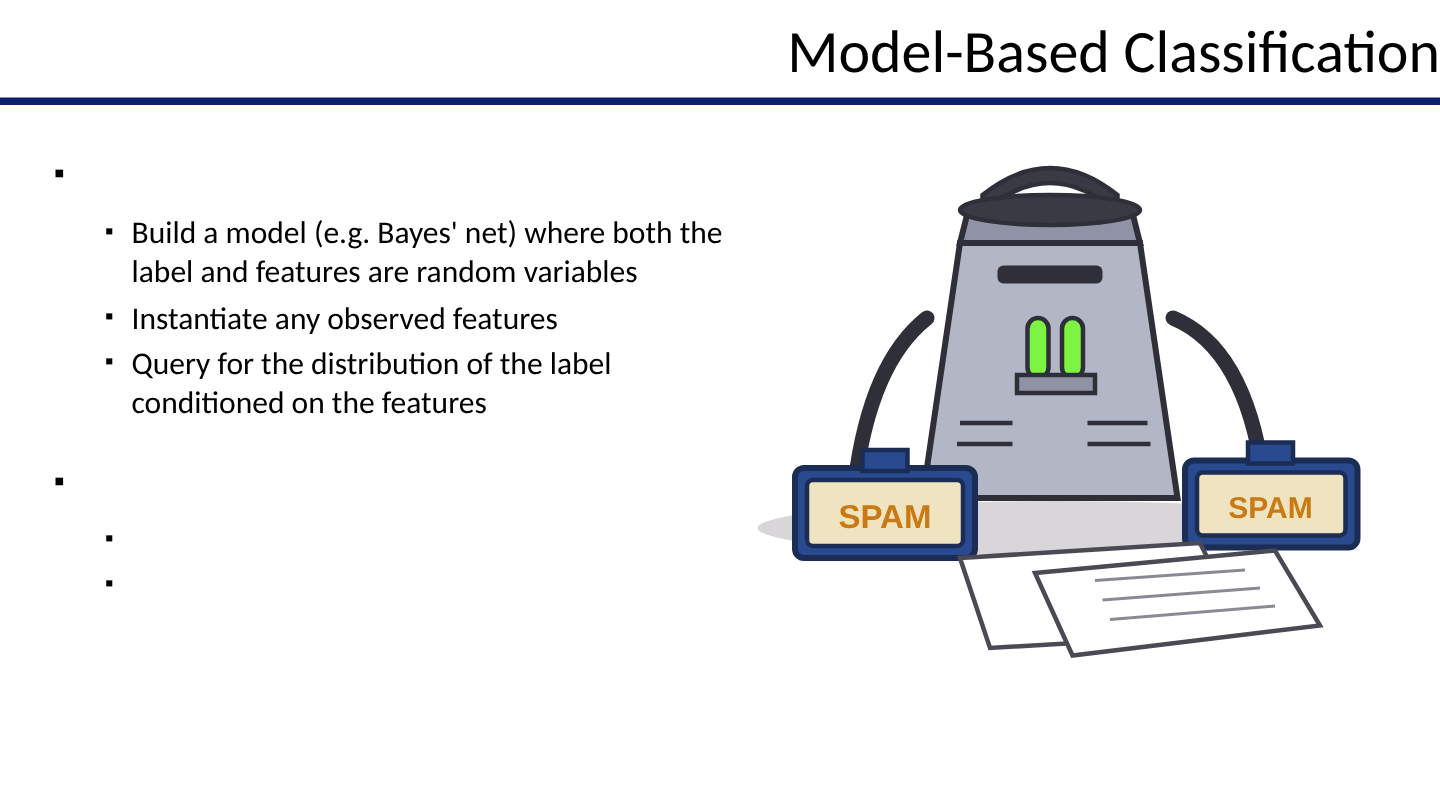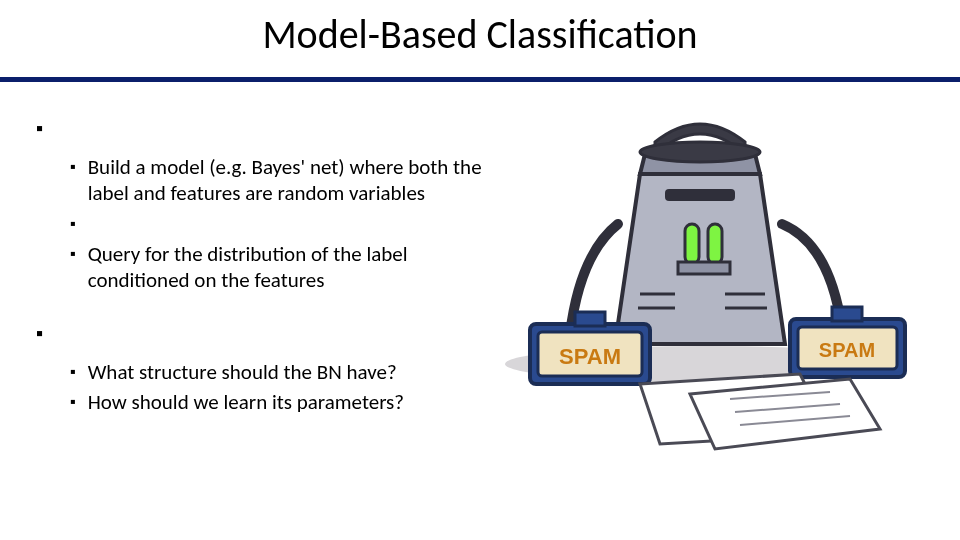--- a/index.html
+++ b/index.html
@@ -12,25 +12,25 @@
     color: #000;
     overflow: hidden;
   }
   .slide {
     position: relative;
     width: 960px;
     height: 540px;
     box-sizing: border-box;
   }
   .title {
-    text-align: center;
+    text-align: right;
     font-size: 40px;
     font-weight: 400;
     padding-top: 10px;
-    padding-bottom: 18px;
+    padding-bottom: 6px;
   }
   .rule {
     height: 5px;
     background: #0b1f6b;
     margin: 0 0 22px 0;
   }
   .content {
     display: flex;
     flex-direction: row;
   }
@@ -93,38 +93,37 @@
       <div class="h1">
         <span class="bullet">▪</span>
       </div>
       <ul class="sub">
         <li>
           <span class="bullet">▪</span>
           <span>Build a model (e.g. Bayes' net) where both the label and features are random variables</span>
         </li>
         <li>
           <span class="bullet">▪</span>
+          <span>Instantiate any observed features</span>
         </li>
         <li>
           <span class="bullet">▪</span>
           <span>Query for the distribution of the label conditioned on the features</span>
         </li>
       </ul>
 
       <div class="h1">
         <span class="bullet">▪</span>
       </div>
       <ul class="sub">
         <li>
           <span class="bullet">▪</span>
-          <span>What structure should the BN have?</span>
         </li>
         <li>
           <span class="bullet">▪</span>
-          <span>How should we learn its parameters?</span>
         </li>
       </ul>
 
     </div>
 
     <div class="img-col">
       <svg class="illus" viewBox="0 0 430 400">
 
         <ellipse cx="215" cy="270" rx="200" ry="18" fill="#d8d6d9"></ellipse>
 

